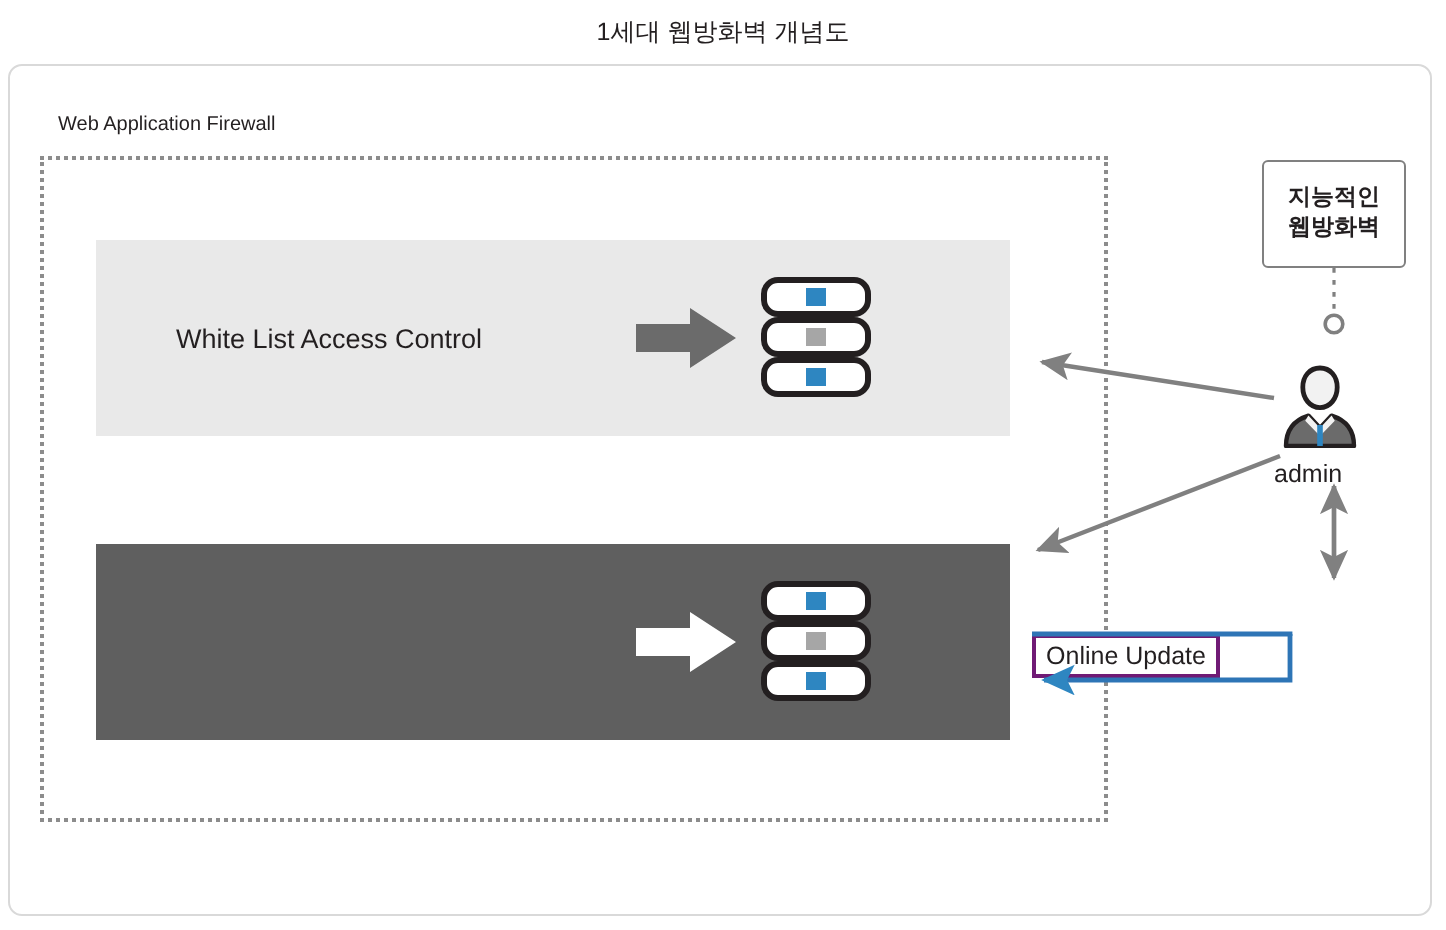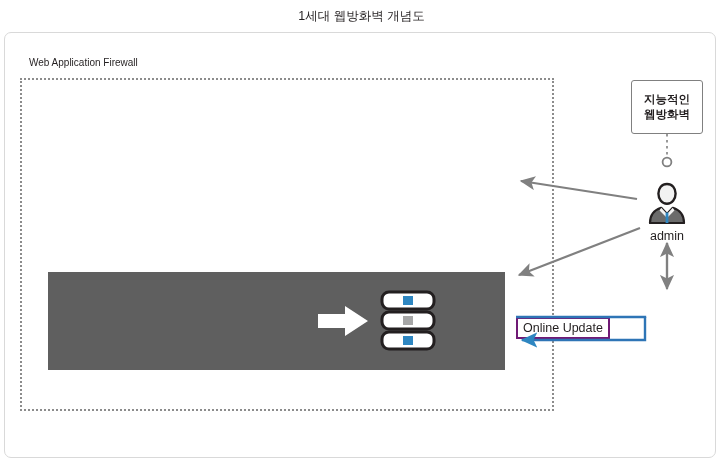--- a/index.html
+++ b/index.html
@@ -129,21 +129,21 @@
     color: #231f20;
     line-height: 15px;
     font-weight: 700;
     white-space: nowrap;
   }
   .admin-wrap {
     position: absolute;
     left: 637px;
     top: 182px;
     width: 60px;
-    text-align: center;
+    text-align: left;
   }
   .admin-wrap .figure-label,
   .policy-wrap .figure-label {
     font-size: 12.5px;
     color: #231f20;
     margin-top: 1px;
     display: block;
   }
   .policy-wrap {
     position: absolute;
@@ -184,20 +184,34 @@
 
 <div id="canvas">
 
   <div class="page-title">1세대 웹방화벽 개념도</div>
 
   <div class="outer-frame"></div>
 
   <div class="waf-label">Web Application Firewall</div>
   <div class="waf-dotted"></div>
 
+  <div class="panel panel-white">
+    <div class="panel-label">White List Access Control</div>
+    <svg class="panel-arrow" viewBox="0 0 50 34">
+      <polygon points="0,10 27,10 27,2 50,17 27,32 27,24 0,24" fill="#6b6b6b"></polygon>
+    </svg>
+    <svg class="panel-server" viewBox="0 0 60 62">
+      <rect x="4" y="2" width="52" height="17" rx="7" ry="7" fill="#ffffff" stroke="#231f20" stroke-width="3"></rect>
+      <rect x="4" y="22" width="52" height="17" rx="7" ry="7" fill="#ffffff" stroke="#231f20" stroke-width="3"></rect>
+      <rect x="4" y="42" width="52" height="17" rx="7" ry="7" fill="#ffffff" stroke="#231f20" stroke-width="3"></rect>
+      <rect x="25" y="6" width="10" height="9" fill="#2e86c1"></rect>
+      <rect x="25" y="26" width="10" height="9" fill="#a6a6a6"></rect>
+      <rect x="25" y="46" width="10" height="9" fill="#2e86c1"></rect>
+    </svg>
+  </div>
 
   <div class="panel panel-black">
     <svg class="panel-arrow" viewBox="0 0 50 34">
       <polygon points="0,10 27,10 27,2 50,17 27,32 27,24 0,24" fill="#ffffff"></polygon>
     </svg>
     <svg class="panel-server" viewBox="0 0 60 62">
       <rect x="4" y="2" width="52" height="17" rx="7" ry="7" fill="#ffffff" stroke="#231f20" stroke-width="3"></rect>
       <rect x="4" y="22" width="52" height="17" rx="7" ry="7" fill="#ffffff" stroke="#231f20" stroke-width="3"></rect>
       <rect x="4" y="42" width="52" height="17" rx="7" ry="7" fill="#ffffff" stroke="#231f20" stroke-width="3"></rect>
       <rect x="25" y="6" width="10" height="9" fill="#2e86c1"></rect>

